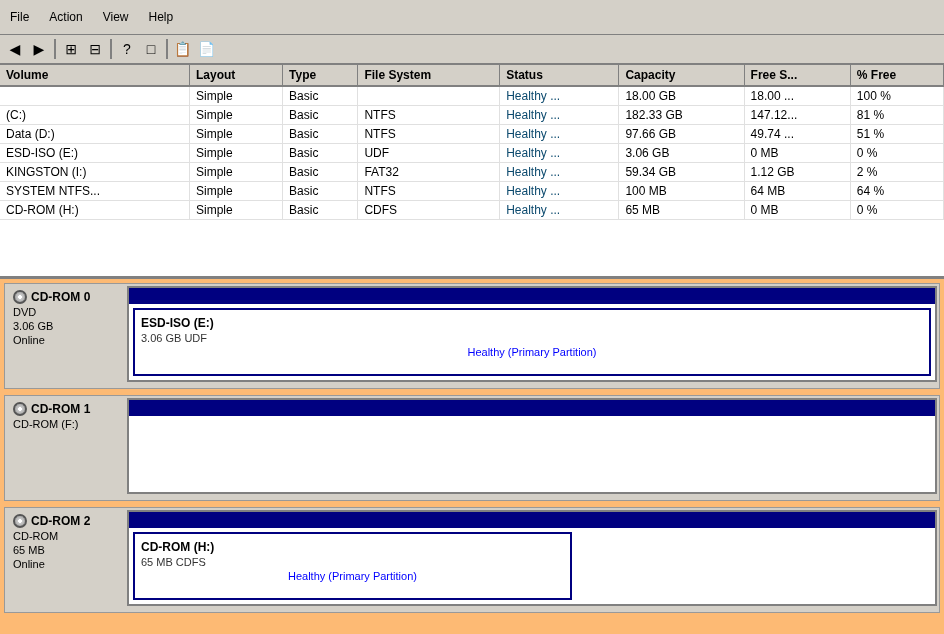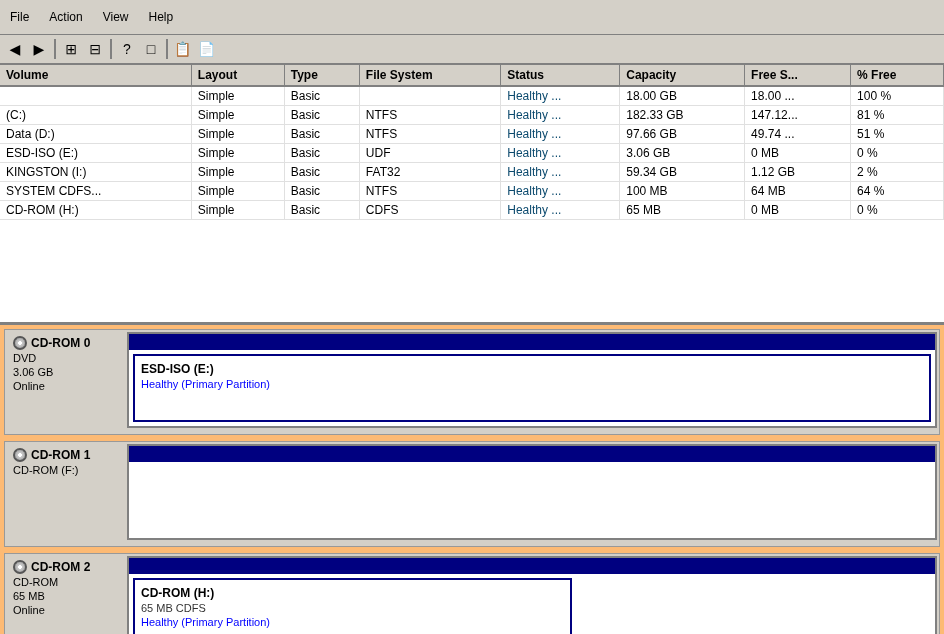--- a/index.html
+++ b/index.html
@@ -11,21 +11,21 @@
     
     
     .toolbar { display: flex; align-items: center; background: #d4d0c8; padding: 2px 4px; gap: 2px; border-bottom: 2px solid #808080; height: 30px; }
     .toolbar-btn { width: 22px; height: 22px; background: #d4d0c8; border: 1px solid transparent; display: flex; align-items: center; justify-content: center; cursor: pointer; font-size: 14px; }
     .toolbar-separator { width: 2px; height: 20px; background: #808080; margin: 0 2px; }
     
     
     .main { display: flex; flex-direction: column; height: calc(634px - 52px); }
     
     
-    .top-panel { height: 260px; overflow-y: auto; background: white; border-bottom: 3px solid #808080; }
+    .top-panel { height: 214px; overflow-y: auto; background: white; border-bottom: 3px solid #808080; }
     
     
     .disk-table { width: 100%; border-collapse: collapse; }
     .disk-table th { background: #d4d0c8; border-right: 1px solid #808080; border-bottom: 2px solid #808080; padding: 3px 6px; text-align: left; font-weight: bold; font-size: 12px; position: sticky; top: 0; }
     .disk-table td { border-right: 1px solid #e0e0e0; border-bottom: 1px solid #e0e0e0; padding: 2px 6px; font-size: 12px; white-space: nowrap; }
     td.healthy-link { color: #0c4a6e; }
     
     
     .bottom-panel { flex: 1; background: #fdba74; overflow-y: auto; padding: 4px; }
     
@@ -35,21 +35,21 @@
     .disk-label { width: 120px; min-width: 120px; padding: 6px 8px; background: #d4d0c8; display: flex; flex-direction: column; gap: 2px; }
     .disk-label-title { font-weight: bold; font-size: 12px; }
     .disk-label-sub { font-size: 11px; }
     .disk-label-size { font-size: 11px; }
     .disk-label-status { font-size: 11px; }
     
     .disk-visual { flex: 1; border: 2px solid #808080; background: white; display: flex; flex-direction: column; margin: 2px; }
     .disk-header-bar { background: #000080; height: 16px; width: 100%; }
     .partition-title { font-weight: bold; font-size: 12px; margin-bottom: 2px; }
     .partition-info { font-size: 11px; color: #333; margin-bottom: 2px; }
-    .partition-status { font-size: 11px; color: #0000ff; }
+    .partition-status { font-size: 11px; color: #0000ff; text-align: center; }
     
     .no-media { padding: 16px 8px; font-size: 12px; color: #333; }
     
     .disk-row-container { border: 1px solid #999; margin-bottom: 6px; background: #d4d0c8; }
   </style>
 </head>
 <body>
 
 <div class="menu-bar">
   <span class="menu-item">File</span>
@@ -133,21 +133,21 @@
     <td>KINGSTON (I:)</td>
     <td>Simple</td>
     <td>Basic</td>
     <td>FAT32</td>
     <td class="healthy-link">Healthy ...</td>
     <td>59.34 GB</td>
     <td>1.12 GB</td>
     <td>2 %</td>
   </tr>
           <tr>
-    <td>SYSTEM CDFS...</td>
+    <td>SYSTEM NTFS...</td>
     <td>Simple</td>
     <td>Basic</td>
     <td>NTFS</td>
     <td class="healthy-link">Healthy ...</td>
     <td>100 MB</td>
     <td>64 MB</td>
     <td>64 %</td>
   </tr>
           <tr>
     <td>CD-ROM (H:)</td>
@@ -173,20 +173,21 @@
     </div>
     <div class="disk-label-sub">DVD</div>
     <div class="disk-label-size">3.06 GB</div>
     <div class="disk-label-status">Online</div>
   </div>
           <div class="disk-visual">
             <div class="disk-header-bar"></div>
             <div style="display: flex; padding: 4px; flex: 1 1 0%;">
               <div style="width: 100%; border: 2px solid rgb(0, 0, 128); padding: 6px; background: white;">
         <div class="partition-title" style="font-weight:bold;font-size:12px;margin-bottom:2px;">ESD-ISO  (E:)</div>
+        <div class="partition-info" style="font-size:11px;color:#333;margin-bottom:2px;">3.06 GB UDF</div>
         <div class="partition-status" style="font-size:11px;color:#0000ff;">Healthy (Primary Partition)</div>
       </div>
             </div>
           </div>
         </div>
       </div>
       <div class="disk-row-container">
         <div class="disk-row">
           <div class="disk-label">
     <div style="display:flex;align-items:center;gap:4px;">

